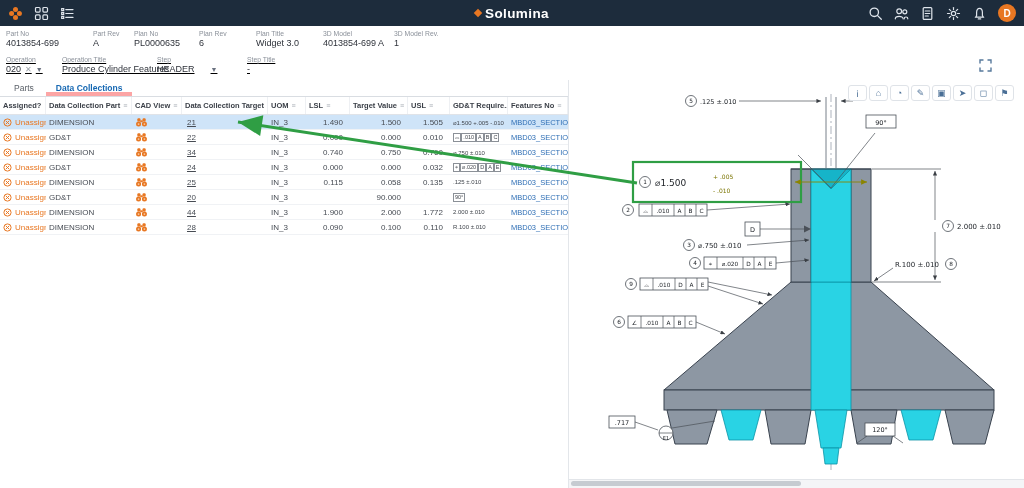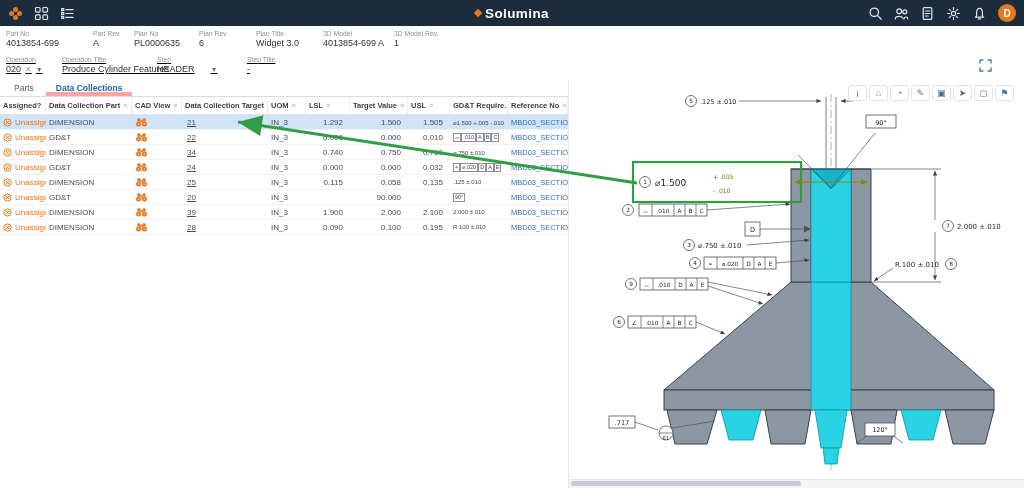--- a/index.html
+++ b/index.html
@@ -255,21 +255,21 @@
             <span class="fic">≡</span>
           </div>
         <div class="th">
             <span>USL</span>
             <span class="fic">≡</span>
           </div>
         <div class="th">
             <span>GD&amp;T Require...</span>
           </div>
         <div class="th">
-            <span>Reference No</span>
+            <span>Features No</span>
             <span class="fic">≡</span>
           </div>
       </div>
       <div class="tbody">
           <div class="trow hl">
             <div class="td c-as">
               <span class="icn">
                 <svg width="9" height="9" viewBox="0 0 10 10">
                   <circle cx="5" cy="5" r="4" fill="none" stroke="#e87722" stroke-width="1.1"></circle>
                   <line x1="3.1" y1="3.1" x2="6.9" y2="6.9" stroke="#e87722" stroke-width="1.1"></line>
@@ -287,21 +287,21 @@
                   <rect x="6.4" y="2.8" width="3.2" height="2.4" fill="#e87722"></rect>
                   <circle cx="4.4" cy="7.4" r="3.1" fill="#e87722"></circle>
                   <circle cx="11.6" cy="7.4" r="3.1" fill="#e87722"></circle>
                   <circle cx="4.4" cy="7.4" r="1.1" fill="#f7c9a3"></circle>
                   <circle cx="11.6" cy="7.4" r="1.1" fill="#f7c9a3"></circle>
                 </svg>
               </span>
             </div>
             <div class="td c-ti">21</div>
             <div class="td c-uo">IN_3</div>
-            <div class="td num">1.292</div>
+            <div class="td num">1.490</div>
             <div class="td num">1.500</div>
             <div class="td num">1.505</div>
             <div class="td c-gd">
               <span class="gdtp">⌀1.500 +.005 -.010</span>
             </div>
             <div class="td c-rf">MBD03_SECTION</div>
           </div>
           <div class="trow">
             <div class="td c-as">
               <span class="icn">
@@ -503,25 +503,25 @@
                   <rect x="2.9" y="0.4" width="3.8" height="4" rx="1.2" fill="#e87722"></rect>
                   <rect x="9.3" y="0.4" width="3.8" height="4" rx="1.2" fill="#e87722"></rect>
                   <rect x="6.4" y="2.8" width="3.2" height="2.4" fill="#e87722"></rect>
                   <circle cx="4.4" cy="7.4" r="3.1" fill="#e87722"></circle>
                   <circle cx="11.6" cy="7.4" r="3.1" fill="#e87722"></circle>
                   <circle cx="4.4" cy="7.4" r="1.1" fill="#f7c9a3"></circle>
                   <circle cx="11.6" cy="7.4" r="1.1" fill="#f7c9a3"></circle>
                 </svg>
               </span>
             </div>
-            <div class="td c-ti">39</div>
+            <div class="td c-ti">44</div>
             <div class="td c-uo">IN_3</div>
             <div class="td num">1.900</div>
             <div class="td num">2.000</div>
-            <div class="td num">2.100</div>
+            <div class="td num">1.772</div>
             <div class="td c-gd">
               <span class="gdtp">2.000 ±.010</span>
             </div>
             <div class="td c-rf">MBD03_SECTION</div>
           </div>
           <div class="trow">
             <div class="td c-as">
               <span class="icn">
                 <svg width="9" height="9" viewBox="0 0 10 10">
                   <circle cx="5" cy="5" r="4" fill="none" stroke="#e87722" stroke-width="1.1"></circle>
@@ -542,21 +542,21 @@
                   <circle cx="11.6" cy="7.4" r="3.1" fill="#e87722"></circle>
                   <circle cx="4.4" cy="7.4" r="1.1" fill="#f7c9a3"></circle>
                   <circle cx="11.6" cy="7.4" r="1.1" fill="#f7c9a3"></circle>
                 </svg>
               </span>
             </div>
             <div class="td c-ti">28</div>
             <div class="td c-uo">IN_3</div>
             <div class="td num">0.090</div>
             <div class="td num">0.100</div>
-            <div class="td num">0.195</div>
+            <div class="td num">0.110</div>
             <div class="td c-gd">
               <span class="gdtp">R.100 ±.010</span>
             </div>
             <div class="td c-rf">MBD03_SECTION</div>
           </div>
         </div>
     </div>
 
     <div class="viewer">
       <div class="vtool">

